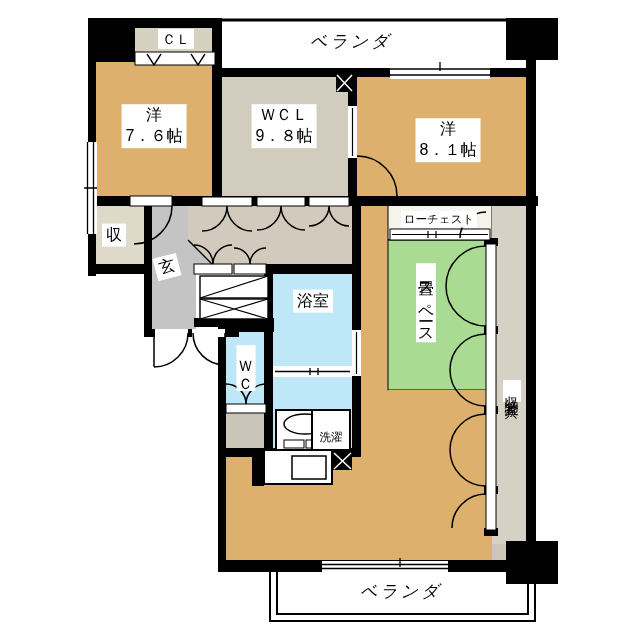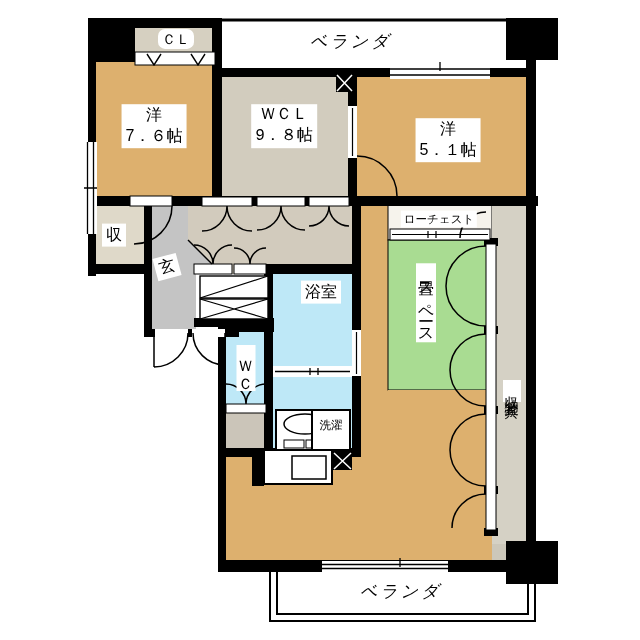--- a/index.html
+++ b/index.html
@@ -163,41 +163,41 @@
     <rect x="312" y="410" width="38" height="40" fill="#fff" stroke="#000" stroke-width="2"></rect>
 
     <rect x="264" y="450" width="68" height="34" fill="#fff" stroke="#000" stroke-width="2"></rect>
     <rect x="292" y="456" width="34" height="23" fill="#fff" stroke="#000" stroke-width="1.5"></rect>
 
     <path d="M 188 240 L 212 264" stroke="#000" stroke-width="1.4"></path>
   </g>
 </svg>
 
   <div class="lbl nobg skew" style="left:352px;top:42px;">ベランダ</div>
-  <div class="lbl" style="left:176px;top:39px;font-size:14px;border-radius:7px;">ＣＬ</div>
+  <div class="lbl" style="left:176px;top:39px;font-size:14px;">ＣＬ</div>
 
   <div class="lbl" style="left:154px;top:126px;">
     <span class="ln">洋</span>
     <span class="ln">7．６帖</span>
   </div>
 
-  <div class="lbl" style="left:284px;top:126px;font-family:Liberation Mono, monospace;">
+  <div class="lbl" style="left:284px;top:126px;">
     <span class="ln">ＷＣＬ</span>
     <span class="ln">9．８帖</span>
   </div>
 
   <div class="lbl" style="left:448px;top:140px;">
     <span class="ln">洋</span>
-    <span class="ln">5．１帖</span>
+    <span class="ln">8．１帖</span>
   </div>
 
   <div class="lbl" style="left:114px;top:235px;">収</div>
   <div class="lbl rot" style="left:167px;top:267px;">玄</div>
-  <div class="lbl" style="left:313px;top:292px;margin-left:8px;">浴室</div>
+  <div class="lbl" style="left:313px;top:301px;">浴室</div>
   <div class="lbl v" style="left:246px;top:368px;font-size:15px;">ＷＣ</div>
-  <div class="lbl sm" style="left:331px;top:425px;">洗濯</div>
+  <div class="lbl sm" style="left:331px;top:437px;">洗濯</div>
   <div class="lbl sm" style="left:439px;top:219px;">ローチェスト</div>
   <div class="lbl v" style="left:426px;top:303px;">畳スペース</div>
   <div class="lbl v" style="left:512px;top:391px;font-size:14px;">収納家具</div>
 
 
   <div class="lbl nobg skew" style="left:402px;top:592px;">ベランダ</div>
 </div>
 
 </body></html>

